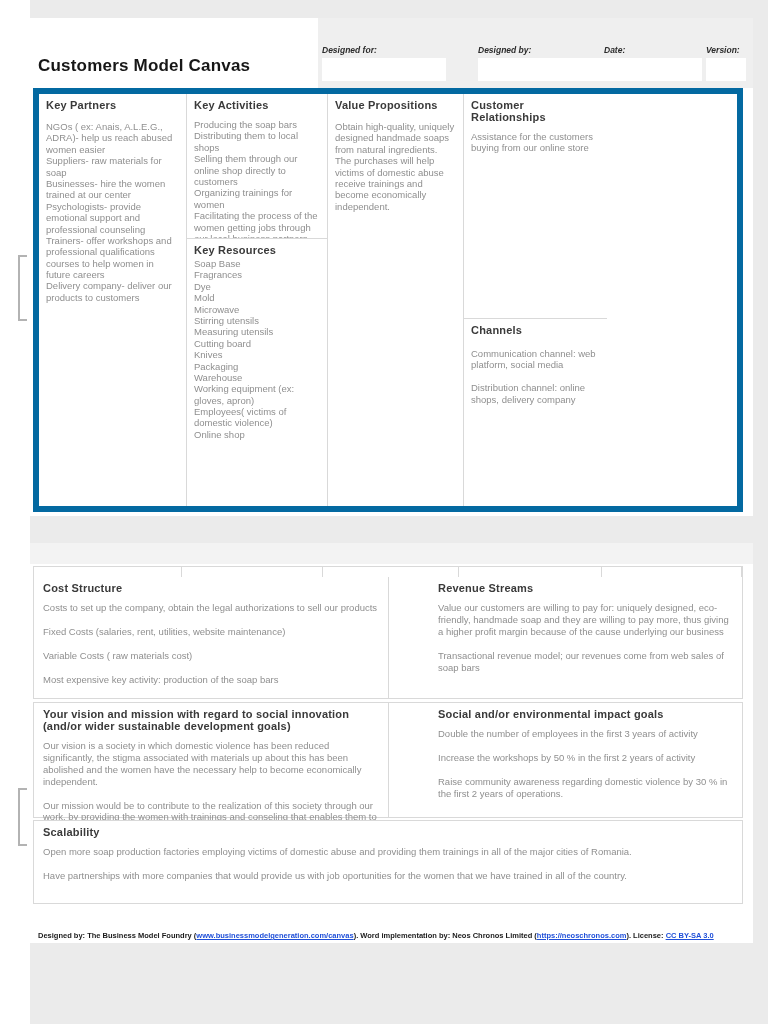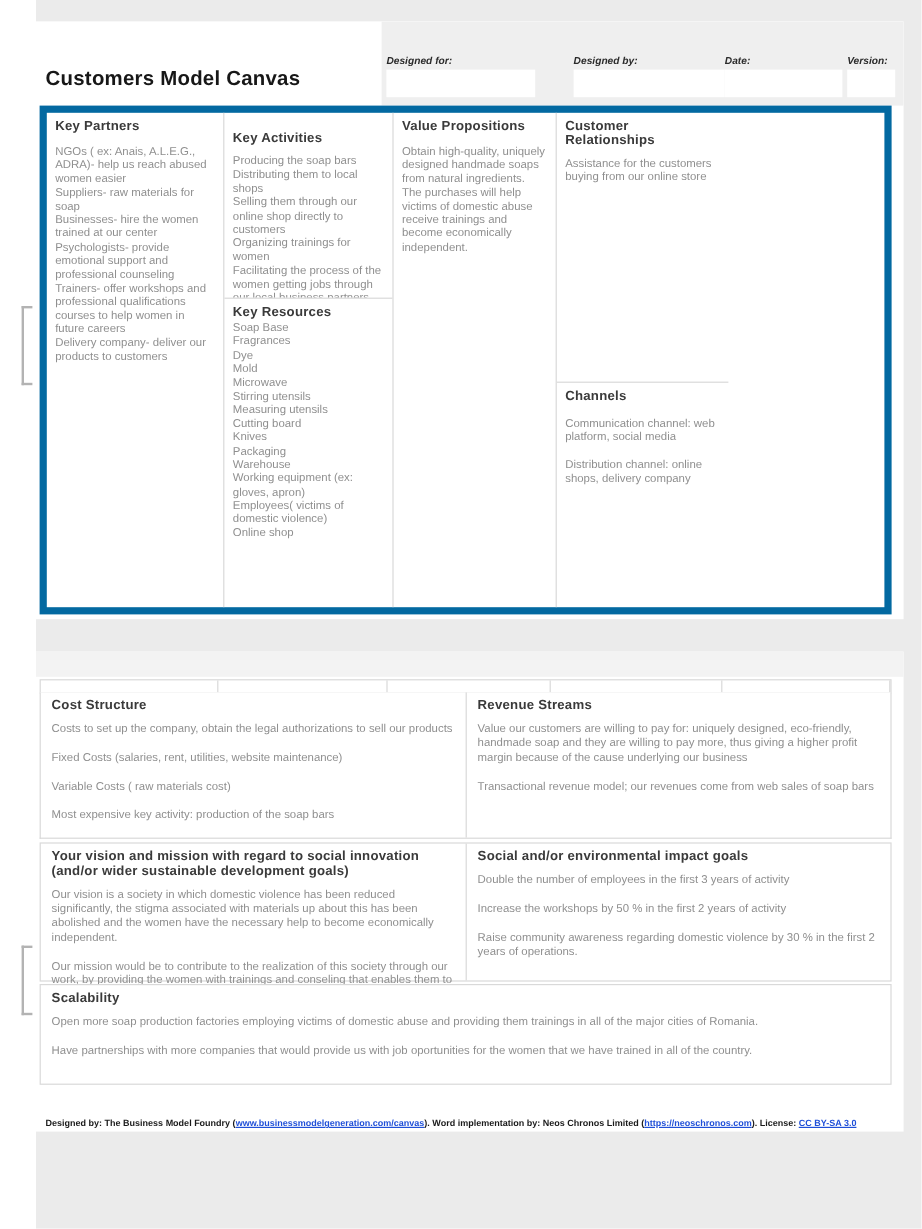--- a/index.html
+++ b/index.html
@@ -19,31 +19,31 @@
   .field-box { background:#ffffff; height:23px; width:100%; border:none; }
 
   
   .grid { position:absolute; left:3px; top:70px; width:710px; height:424px;
     border:6px solid #0369a1; display:flex; background:#ffffff; }
   .gcol { border-right:1px solid #d9d9d9; height:100%; }
   .gcol:last-child { border-right:none; }
   .c1 { width:148px; } .c2 { width:141px; } .c3 { width:136px; } .c4 { width:143px; } .c5 { flex:1; }
   .cell { padding:5px 7px; overflow:hidden; }
   .cell-split-top { border-bottom:1px solid #d9d9d9; }
-  .ka-top { height:145px;margin-top:10px; } .cr-top { height:225px; }
+  .ka-top { height:145px; } .cr-top { height:225px; }
   .cell-title { font-size:11px; font-weight:700; color:#3a3a3a; letter-spacing:.2px; }
   .cell-body { font-size:9.5px; color:#8f8f8f; line-height:1.2; white-space:pre-line; }
   .mt2{margin-top:2px;} .mt8{margin-top:8px;} .mt10{margin-top:10px;} .mt12{margin-top:12px;} .mt20{margin-top:20px;}
 
   
   .p2-topstrip { position:absolute; left:0; top:0; width:723px; height:21px; background:#f3f3f3; }
   .remnant-row { position:absolute; left:3px; top:23px; width:710px; height:12px;
     border:1px solid #d9d9d9; display:flex; background:#ffffff; }
   .remnant-row .gcol { border-right:1px solid #d9d9d9; }
-  .row2 { position:absolute; left:3px; width:710px; border:1px solid #d9d9d9; display:flex; background:#ffffff; }
+  .row2 { position:absolute; left:3px; width:710px; border:1px solid #d9d9d9; display:flex; background:#ffffff;gap:40px; }
   .cost-row { top:34px; height:122px; border-top:none; }
   .vision-row { top:159px; height:116px; }
   .scal-row { top:277px; height:84px; display:block; }
   .half-left { width:355px; border-right:1px solid #d9d9d9; height:100%; padding:5px 9px; }
   .half-right { flex:1; height:100%; padding:5px 9px; }
   .sec-title { font-size:11px; font-weight:700; color:#3a3a3a; letter-spacing:.2px; margin-bottom:8px; }
   .sec-line { font-size:9.5px; color:#8f8f8f; line-height:1.25; margin-bottom:12px; }
   .scal-row .inner { padding:5px 9px; }
 
   

